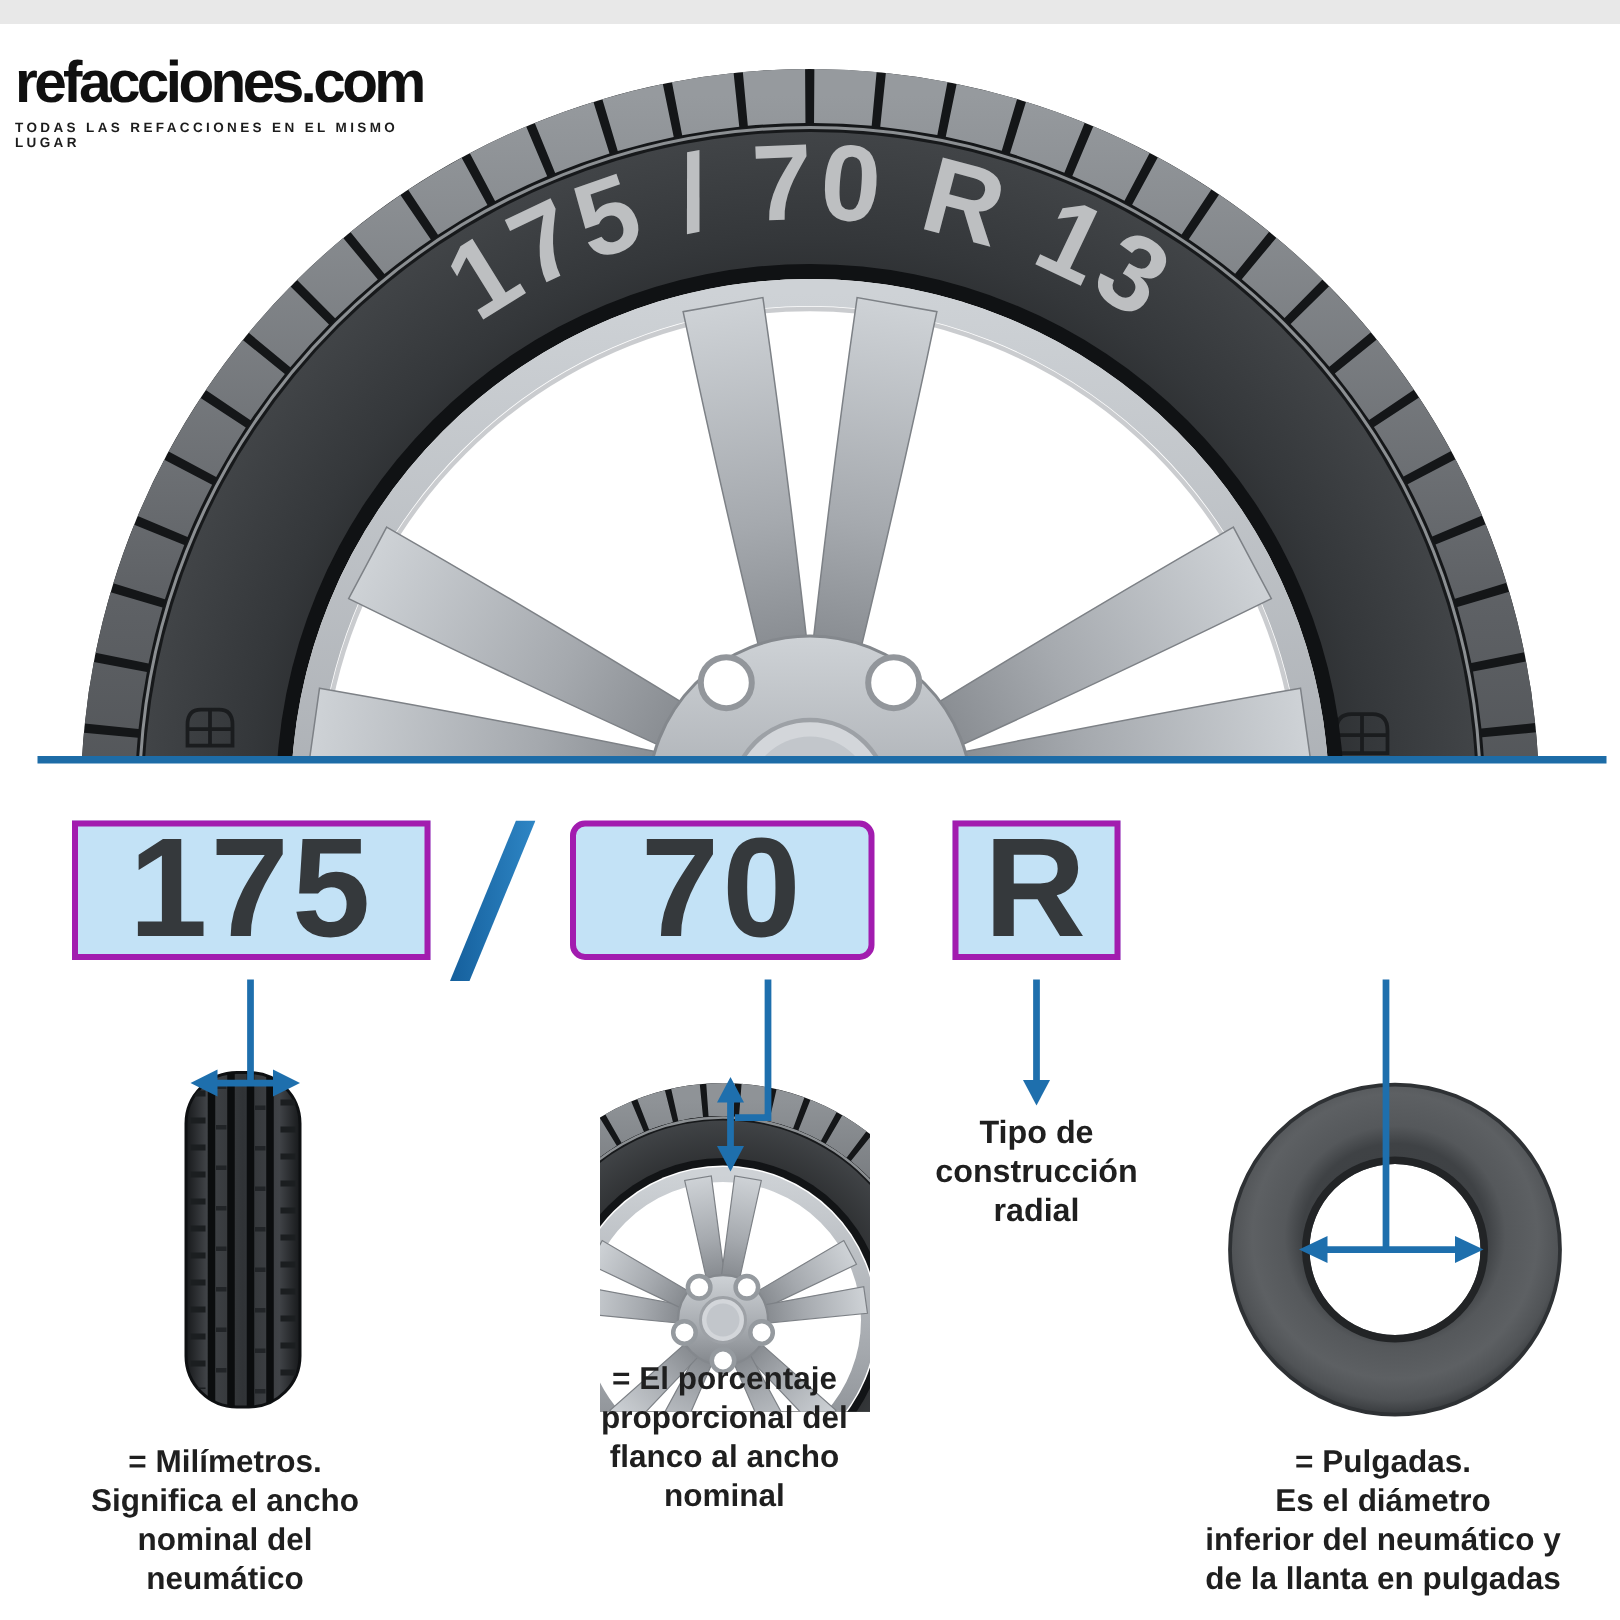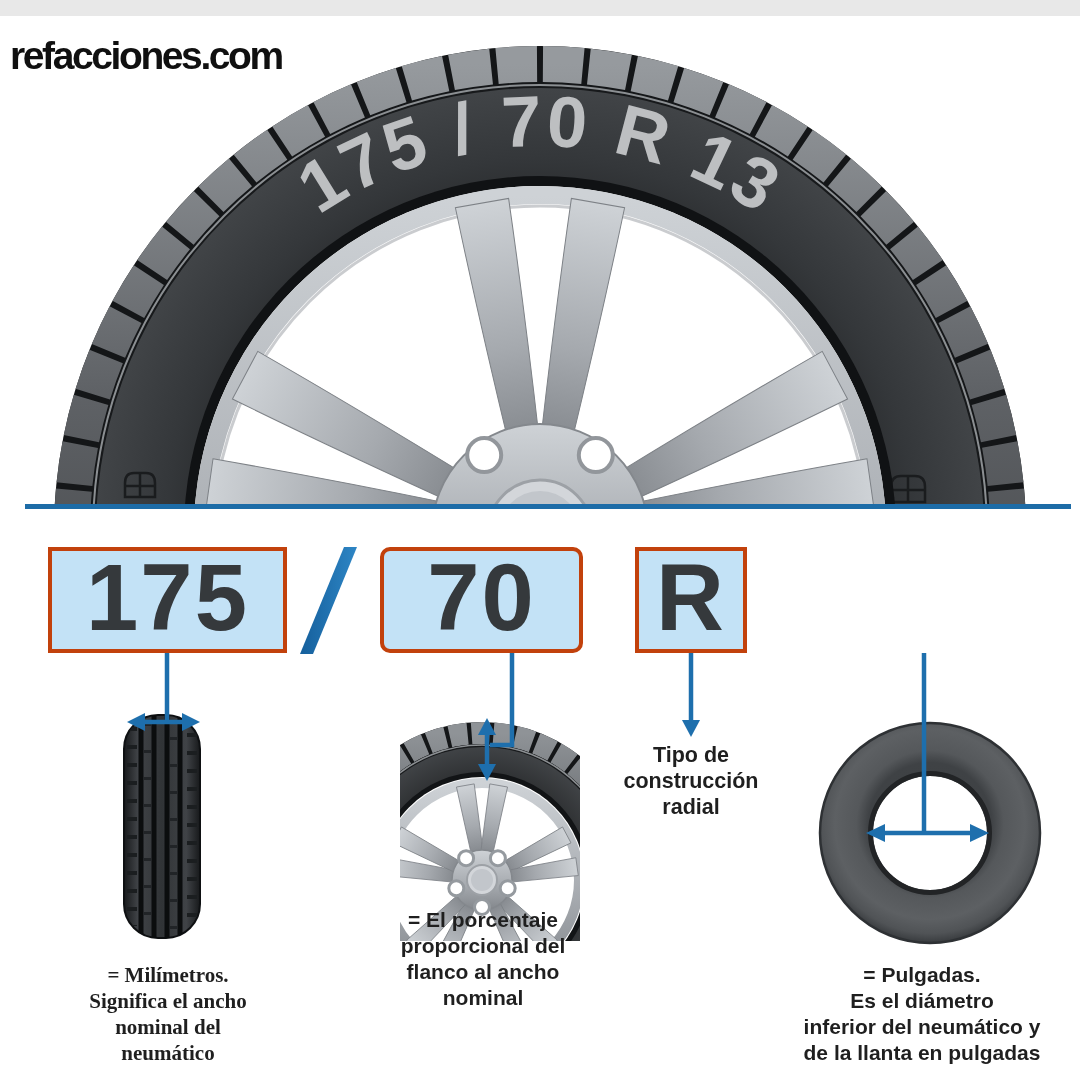--- a/index.html
+++ b/index.html
@@ -15,22 +15,22 @@
   }
   .logo .tagline{
     margin-top:3px;font-size:9px;font-weight:bold;letter-spacing:2.25px;color:#1c1c1c;
   }
   
   .tire-hero{position:absolute;left:0;top:0;z-index:1;}
   
   .divider{position:absolute;left:25px;top:488px;width:1046px;height:5px;background:#1d6ca7;z-index:3;}
   
   .code-box{
-    position:absolute;top:531px;height:106px;box-sizing:border-box;
-    background:#c3e2f6;border:4px solid #c2410c;z-index:4;
+    position:absolute;top:531px;height:93px;box-sizing:border-box;
+    background:#c3e2f6;border:4px solid #a21caf;z-index:4;
     display:flex;align-items:center;justify-content:center;
   }
   .code-box .code{
     font-size:94px;font-weight:bold;color:#35393c;letter-spacing:2px;line-height:1;
     transform:translateY(-2px);
   }
   .box-175{left:48px;width:239px;}
   .box-70{left:380px;width:203px;border-radius:10px;}
   .box-r{left:635px;width:112px;}
   .box-13{left:836px;width:184px;}
@@ -40,32 +40,33 @@
   .ill-tread{left:122px;top:697px;}
   .ill-sidewall{left:400px;top:692px;}
   .ill-donut{left:812px;top:704px;}
   
   .overlay{position:absolute;left:0;top:0;z-index:6;pointer-events:none;}
   
   .desc{
     position:absolute;z-index:5;text-align:center;white-space:pre-line;
     font-size:21px;line-height:26px;font-weight:bold;color:#1f1f1f;
   }
-  .desc-1{left:28px;top:946px;width:280px;font-family:Liberation Serif, serif;}
+  .desc-1{left:10px;top:946px;width:280px;}
   .desc-2{left:343px;top:891px;width:280px;}
   .desc-3{left:586px;top:726px;width:210px;font-size:21.5px;}
   .desc-4{left:770px;top:946px;width:304px;}
 </style>
 </head>
 <body>
 
 <div class="canvas">
 
   <div class="logo">
     <div class="brand">refacciones.com</div>
+    <div class="tagline">TODAS LAS REFACCIONES EN EL MISMO LUGAR</div>
   </div>
 
   <svg class="tire-hero" width="1080" height="488" viewBox="0 0 1080 488">
     <defs>
       <linearGradient id="treadGrad" x1="0" y1="0" x2="0" y2="1">
         <stop offset="0" stop-color="#969a9e"></stop>
         <stop offset="0.35" stop-color="#5f6266"></stop>
         <stop offset="1" stop-color="#26282a"></stop>
       </linearGradient>
       <radialGradient id="sidewallGrad" cx="50%" cy="50%" r="50%">

